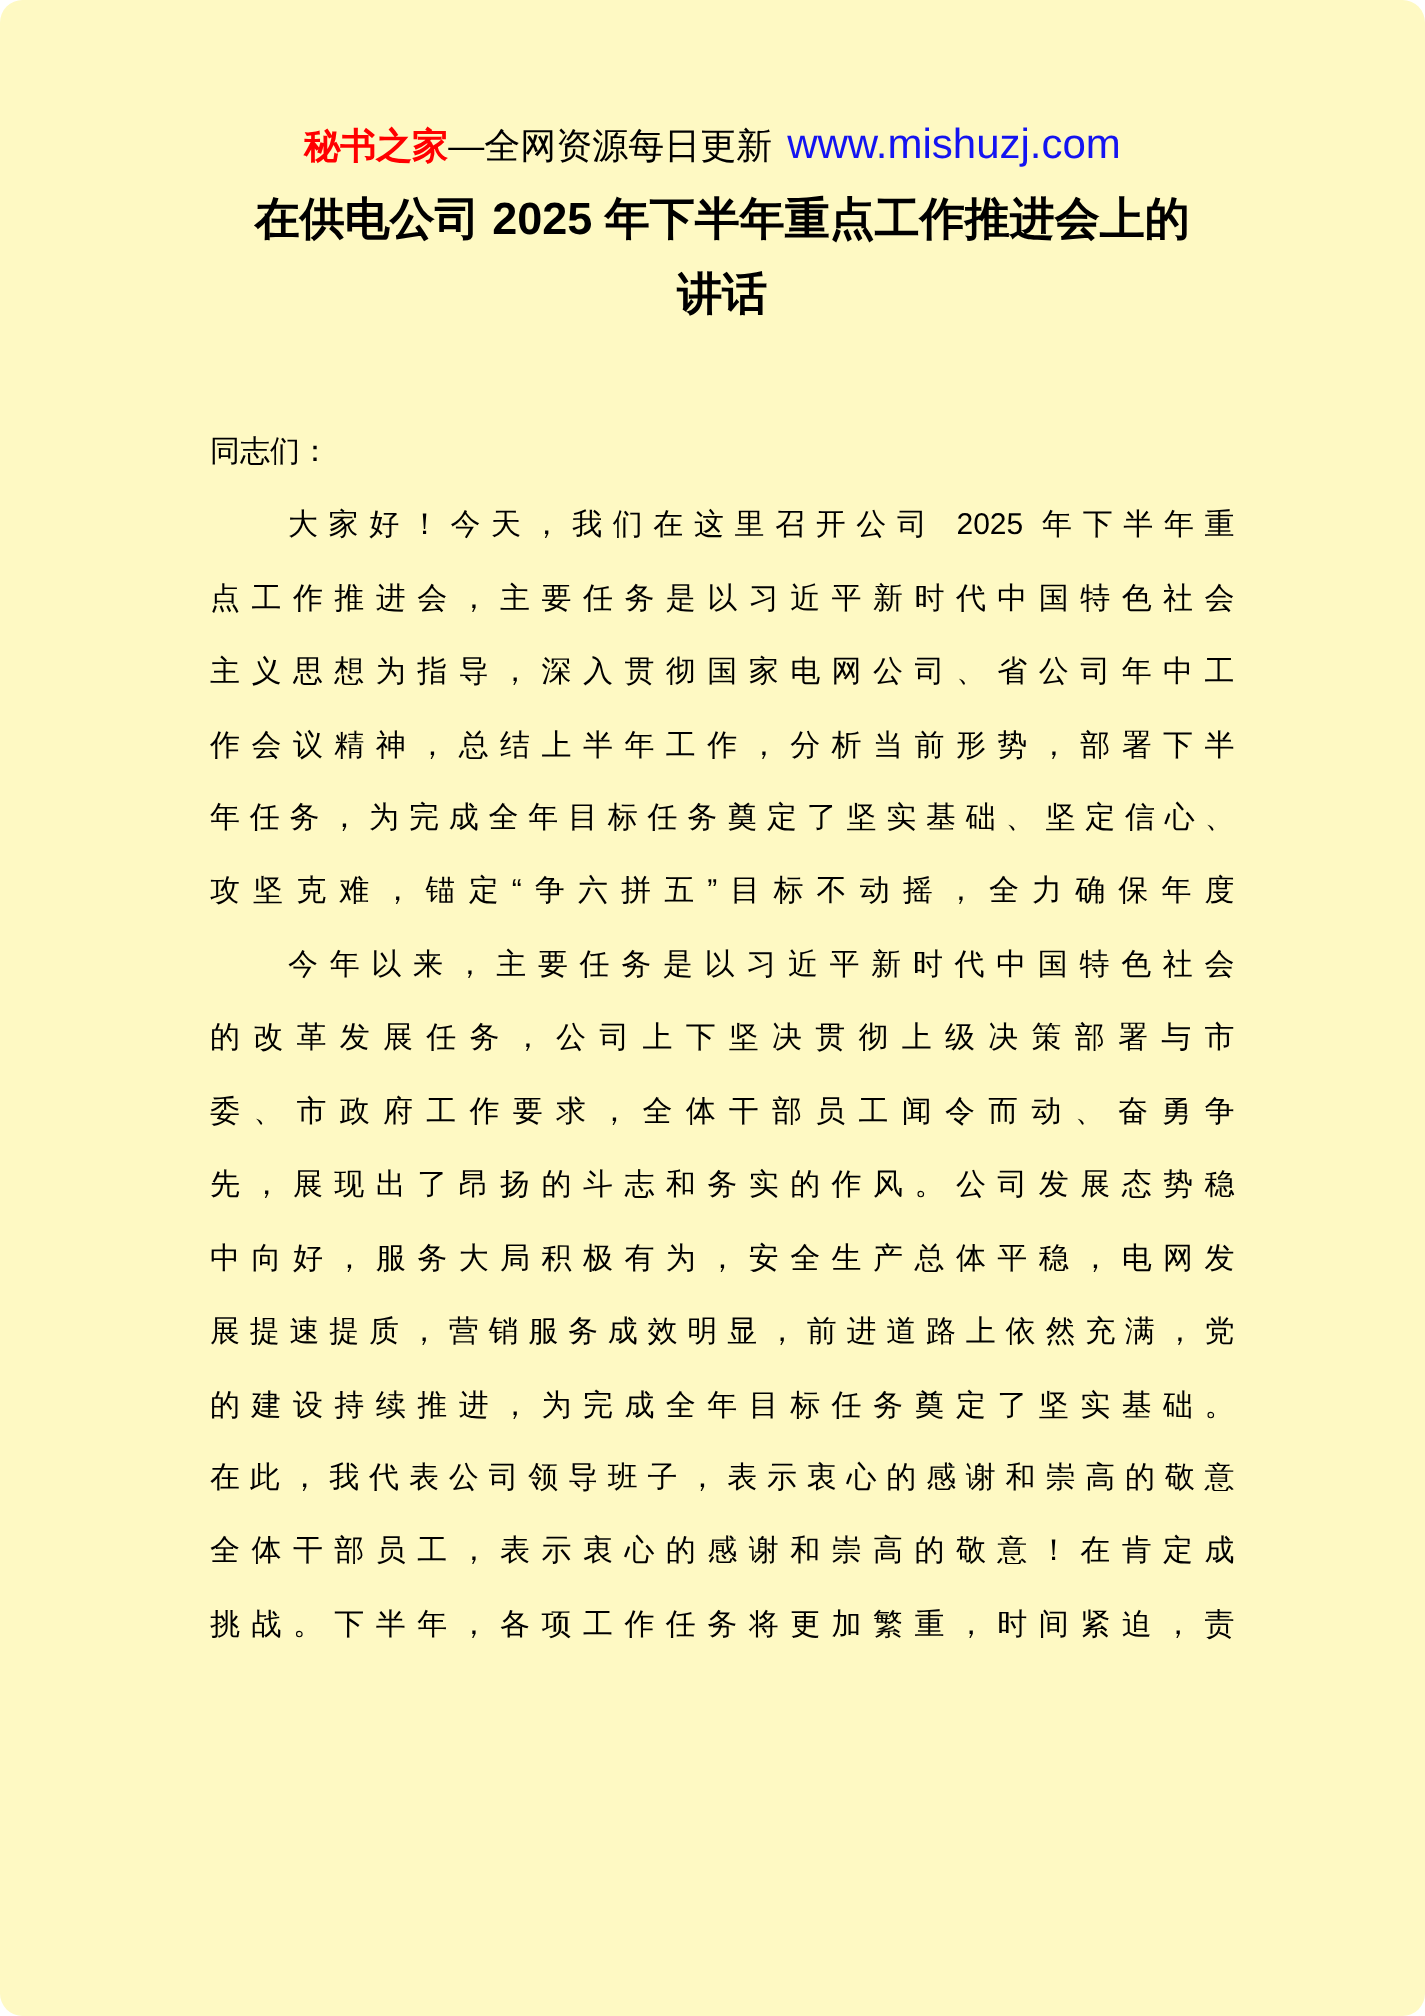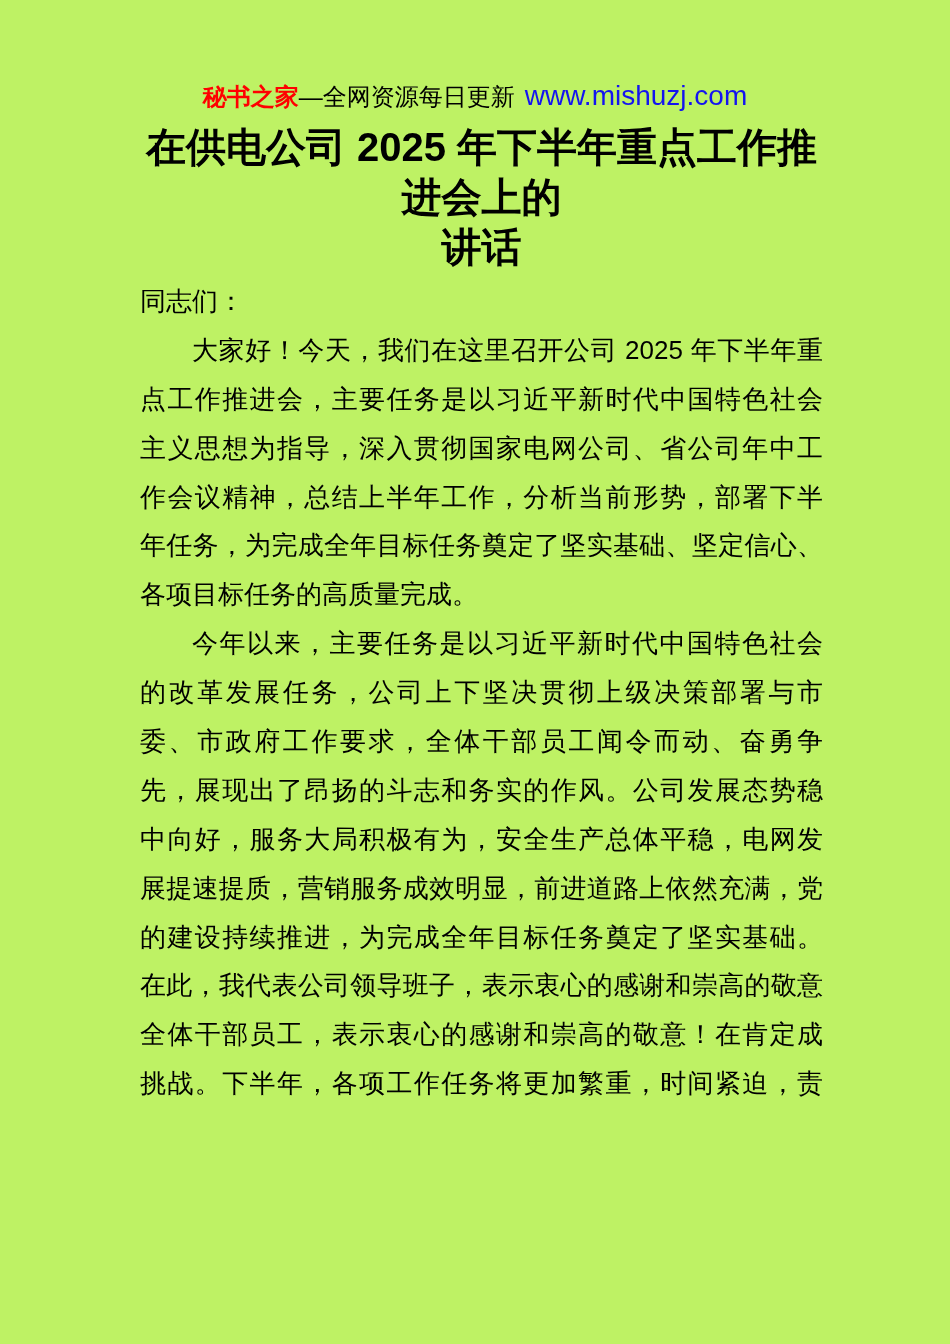--- a/index.html
+++ b/index.html
@@ -1,52 +1,53 @@
 <!DOCTYPE html>
 <html><head>
 <meta charset="utf-8">
 <style>
   html, body { margin: 0; padding: 0; background: #ffffff; }
   .page {
     position: relative;
     width: 950px;
     height: 1344px;
-    background: #bef264;
+    background: #fef9c3;
     overflow: hidden;
     font-family: "Liberation Sans", sans-serif;
     color: #000000;
+    border-radius: 15px;
   }
   .header {
     position: absolute;
     top: 79px;
     left: 0;
     width: 100%;
     text-align: center;
     font-size: 24px;
     line-height: 34px;
     white-space: nowrap;
   }
   .header .brand { font-weight: bold; }
   .header .url { font-size: 28px; margin-left: 10px; text-decoration: none; }
   .title {
     position: absolute;
     top: 122px;
     left: 140px;
     width: 683px;
     text-align: center;
     font-weight: bold;
-    font-size: 40px;
+    font-size: 30px;
     line-height: 50px;
   }
   .docbody {
     position: absolute;
     top: 277px;
     left: 140px;
     width: 683px;
-    font-size: 26px;
+    font-size: 20px;
   }
   .line {
     line-height: 48.9px;
     height: 48.9px;
     text-align: justify;
     text-align-last: justify;
     text-justify: inter-ideograph;
     overflow: hidden;
   }
   .line.end { text-align-last: left; }
@@ -67,21 +68,21 @@
   </div>
 
   <div class="docbody" id="docbody">
     <div class="line salutation">同志们：</div>
 
   <div class="line indent">大家好！今天，我们在这里召开公司 2025 年下半年重</div>
       <div class="line">点工作推进会，主要任务是以习近平新时代中国特色社会</div>
       <div class="line">主义思想为指导，深入贯彻国家电网公司、省公司年中工</div>
       <div class="line">作会议精神，总结上半年工作，分析当前形势，部署下半</div>
       <div class="line">年任务，为完成全年目标任务奠定了坚实基础、坚定信心、</div>
-      <div class="line end">各项目标任务的高质量完成。</div>
+      <div class="line">攻坚克难，锚定“争六拼五”目标不动摇，全力确保年度</div>
       <div class="line indent">今年以来，主要任务是以习近平新时代中国特色社会</div>
       <div class="line">的改革发展任务，公司上下坚决贯彻上级决策部署与市</div>
       <div class="line">委、市政府工作要求，全体干部员工闻令而动、奋勇争</div>
       <div class="line">先，展现出了昂扬的斗志和务实的作风。公司发展态势稳</div>
       <div class="line">中向好，服务大局积极有为，安全生产总体平稳，电网发</div>
       <div class="line">展提速提质，营销服务成效明显，前进道路上依然充满，党</div>
       <div class="line">的建设持续推进，为完成全年目标任务奠定了坚实基础。</div>
       <div class="line">在此，我代表公司领导班子，表示衷心的感谢和崇高的敬意</div>
       <div class="line">全体干部员工，表示衷心的感谢和崇高的敬意！在肯定成</div>
       <div class="line">挑战。下半年，各项工作任务将更加繁重，时间紧迫，责</div>

